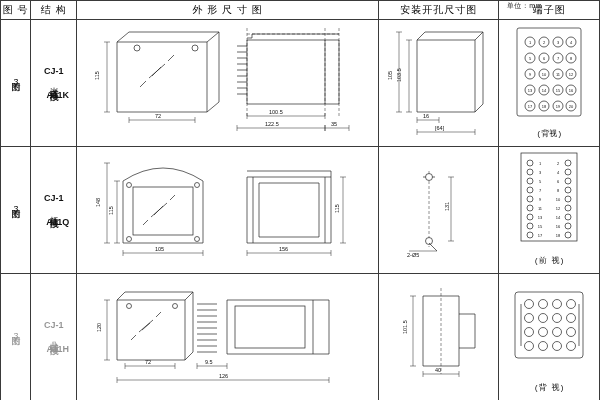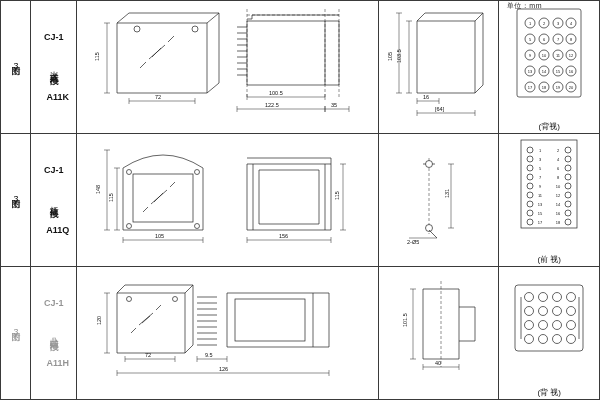--- a/index.html
+++ b/index.html
@@ -55,57 +55,64 @@
     display:inline-block;
   }
   .no-cell{font-size:9px;line-height:12px;}
   .no-cell .vert{font-size:9px;}
 
   .struct-inner{
     display:flex;
     flex-direction:column;
     align-items:center;
     justify-content:center;
-    gap:20px;
+    gap:2px;
     height:100%;
   }
   .struct-model{font-size:9px;font-weight:bold;}
   .struct-desc{font-size:8.5px;line-height:10px;}
   .struct-code{font-size:9px;font-weight:bold;margin-left:8px;}
 
   .cellwrap{position:relative;width:100%;height:100%;}
   svg{display:block;}
   .ln{stroke:#222;stroke-width:0.7;fill:none;}
   .dim{stroke:#222;stroke-width:0.5;fill:none;}
   .dash{stroke:#222;stroke-width:0.5;fill:none;stroke-dasharray:3 2;}
   .fillw{fill:#ffffff;stroke:#222;stroke-width:0.7;}
   .t{font-size:5.5px;fill:#111;font-family:"Liberation Sans",sans-serif;}
   .tnum{font-size:4px;fill:#111;font-family:"Liberation Sans",sans-serif;}
   .term-cap{
-    position:absolute;bottom:1px;left:0;width:100%;
-    text-align:center;font-size:8px;
+    position:absolute;bottom:7px;left:0;width:100%;
+    text-align:center;font-size:8px;font-family:Liberation Mono, monospace;
   }
   .faded{opacity:.45;}
 </style>
 </head>
 <body>
 
 <div class="sheet">
   <div class="unit-note">单位：mm</div>
 
   <table class="main">
     <colgroup>
       <col class="col-no">
         <col class="col-struct">
         <col class="col-outline">
         <col class="col-mount">
         <col class="col-term">
     </colgroup>
 
     <tbody>
+        <tr class="hdr">
+      <td>图 号</td>
+      <td>结 构</td>
+      <td>外 形 尺 寸 图</td>
+      <td>安装开孔尺寸图</td>
+      <td>端子图</td>
+    </tr>
 
     <tr style="height:127px;">
       <td class="no-cell">
         <span class="vert">附图3</span>
       </td>
       <td>
         <div class="struct-inner">
           <div class="struct-model">CJ-1</div>
           <div class="struct-desc"><span class="vert">嵌入式后接线</span></div>
           <div class="struct-code">A11K</div>

